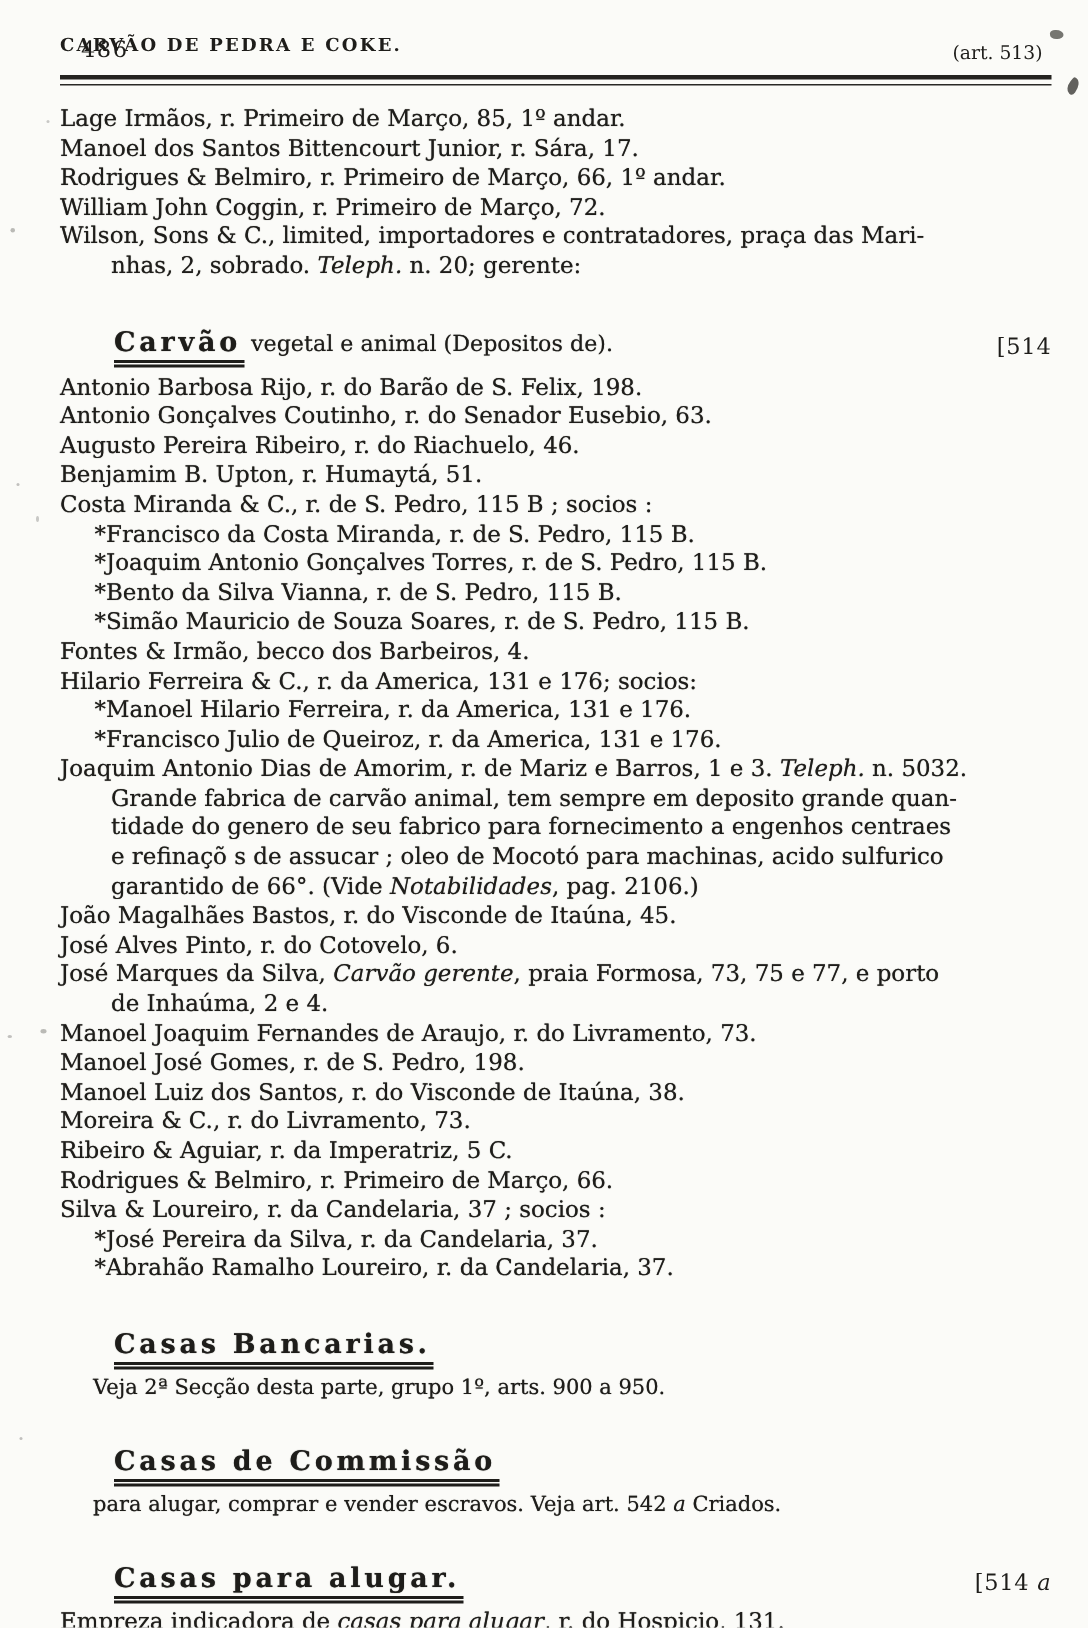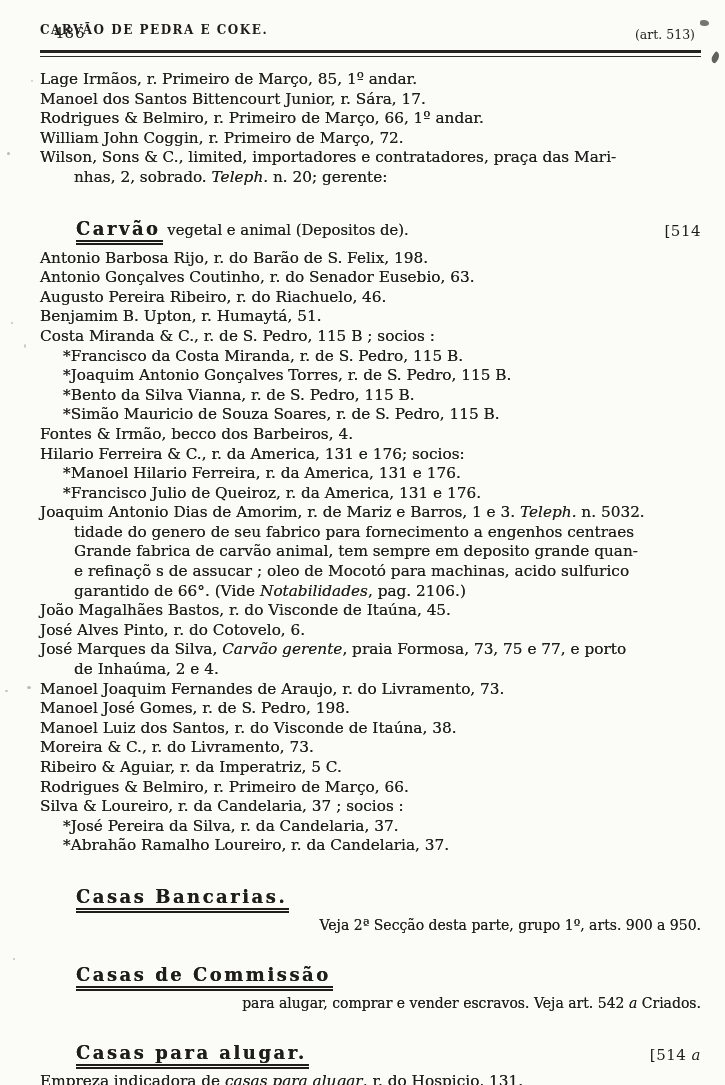--- a/index.html
+++ b/index.html
@@ -19,21 +19,21 @@
   
   main{display:block;margin-top:13px;position:relative;}
   .line{font-size:15.3px;line-height:19.6px;text-shadow:0 0 0.55px rgba(25,24,20,.75);white-space:nowrap;}
   .ind1{padding-left:34px;}
   .ind2{padding-left:23px;}
   .it{font-style:italic;}
   .heading-row{position:relative;margin:29px 0 7px 36px;font-size:18px;line-height:24px;}
   .hmain{font-weight:bold;letter-spacing:2.5px;border-bottom:5px double #1e1d1a;padding:0 2px 1px 0;text-shadow:0 0 0.6px rgba(25,24,20,.8);}
   .hrest{font-size:14.8px;letter-spacing:0;text-shadow:0 0 0.5px rgba(25,24,20,.7);}
   .ref{position:absolute;right:0;top:2px;font-size:15px;letter-spacing:.5px;font-weight:normal;}
-  .note{margin:1px 0 3px 22px;font-size:14px;line-height:18px;text-shadow:0 0 0.5px rgba(25,24,20,.75);white-space:nowrap;text-align:right;}
+  .note{margin:1px 0 3px 22px;font-size:14px;line-height:18px;text-shadow:0 0 0.5px rgba(25,24,20,.75);white-space:nowrap;}
   
   .speck{position:absolute;background:#6b6a66;border-radius:50%;}
   .sm1{left:700px;top:20px;width:9px;height:6px;opacity:.75;border-radius:40% 60% 50% 50%;background:#4a4944;}
   .sm2{left:712px;top:52px;width:7px;height:11px;opacity:.8;background:#3c3b37;transform:rotate(38deg);border-radius:20% 80% 30% 70%;}
   .sp1{left:7px;top:152px;width:3px;height:3px;opacity:.45;}
   .sp2{left:11px;top:322px;width:2px;height:2px;opacity:.4;}
   .sp3{left:5px;top:690px;width:3px;height:2px;opacity:.4;}
   .sp4{left:27px;top:686px;width:4px;height:3px;opacity:.45;}
   .sp5{left:13px;top:958px;width:2px;height:2px;opacity:.4;}
   .sp6{left:24px;top:344px;width:2px;height:4px;opacity:.35;}
@@ -89,22 +89,22 @@
       <div class="entry">
         <div class="line"><span class="seg">Fontes &amp; Irmão, becco dos Barbeiros, 4.</span></div>
       </div>
       <div class="entry">
         <div class="line"><span class="seg">Hilario Ferreira &amp; C., r. da America, 131 e 176; socios:</span></div>
         <div class="line ind2"><span class="seg">*Manoel Hilario Ferreira, r. da America, 131 e 176.</span></div>
         <div class="line ind2"><span class="seg">*Francisco Julio de Queiroz, r. da America, 131 e 176.</span></div>
       </div>
       <div class="entry">
         <div class="line"><span class="seg">Joaquim Antonio Dias de Amorim, r. de Mariz e Barros, 1 e 3. </span><span class="seg it">Teleph.</span><span class="seg"> n. 5032.</span></div>
+        <div class="line ind1"><span class="seg">Grande fabrica de carvão animal, tem sempre em deposito grande quan-</span></div>
         <div class="line ind1"><span class="seg">tidade do genero de seu fabrico para fornecimento a engenhos centraes</span></div>
-        <div class="line ind1"><span class="seg">Grande fabrica de carvão animal, tem sempre em deposito grande quan-</span></div>
         <div class="line ind1"><span class="seg">e refinaçõ s de assucar ; oleo de Mocotó para machinas, acido sulfurico</span></div>
         <div class="line ind1"><span class="seg">garantido de 66°. (Vide </span><span class="seg it">Notabilidades</span><span class="seg">, pag. 2106.)</span></div>
       </div>
       <div class="entry">
         <div class="line"><span class="seg">João Magalhães Bastos, r. do Visconde de Itaúna, 45.</span></div>
       </div>
       <div class="entry">
         <div class="line"><span class="seg">José Alves Pinto, r. do Cotovelo, 6.</span></div>
       </div>
       <div class="entry">

